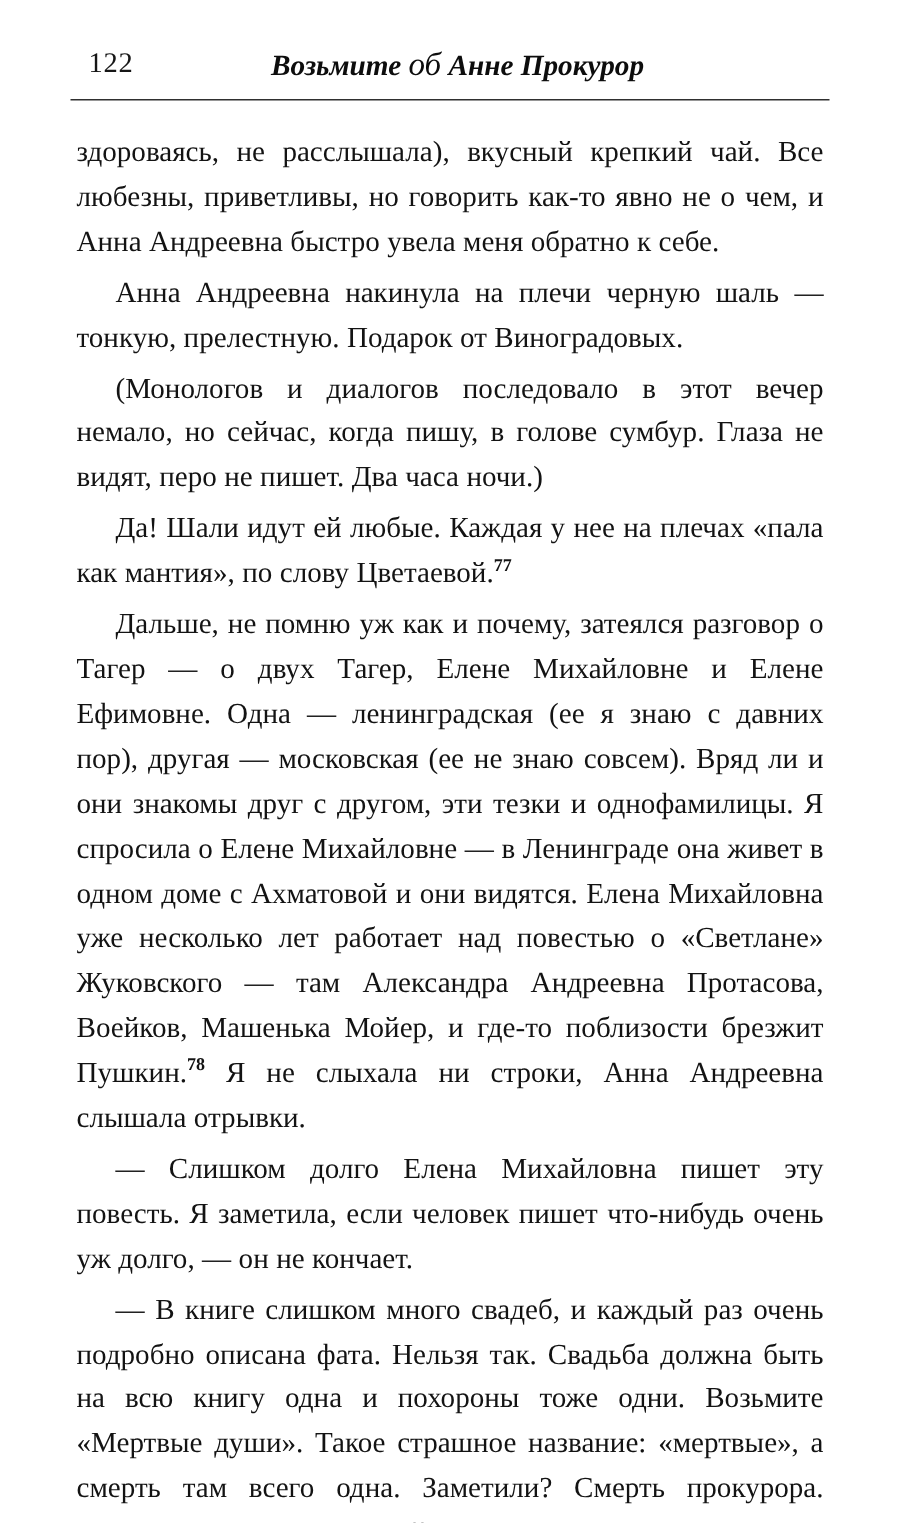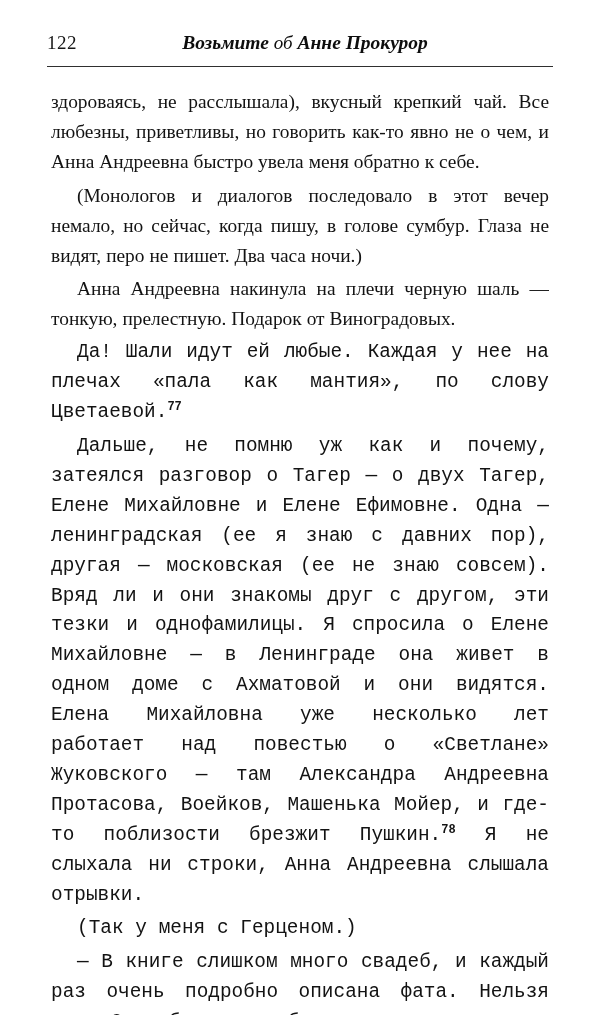--- a/index.html
+++ b/index.html
@@ -24,21 +24,21 @@
   }
 
   
   .runhead {
     position: relative;
     height: 34px;
     margin-top: 30px;
   }
   .folio {
     position: absolute;
-    left: 0;
+    left: 12px;
     top: 0;
     font-size: 19px;
     letter-spacing: 0.5px;
     line-height: 26px;
     color: #161616;
   }
   .runtitle {
     position: absolute;
     left: 0;
     right: 0;
@@ -47,21 +47,21 @@
     font-size: 19.5px;
     line-height: 26px;
     font-style: italic;
     font-weight: bold;
     color: #0d0d0d;
     white-space: nowrap;
     padding-left: 10px;
   }
   .runtitle .lighter {
     font-weight: normal;
-    font-size: 19px;
+    font-size: 22px;
   }
   .headrule {
     width: 100%;
     height: 0;
     border-top: 1.6px solid #1d1d1d;
     margin-top: 2px;
     opacity: 0.92;
   }
 
   
@@ -75,21 +75,20 @@
   }
   .body p {
     margin: 4px;
     text-indent: 26px;
   }
   .body p.noindent {
     text-indent: 0;
   }
   .body p.last-line-left {
     text-align-last: left;
-    font-family: Liberation Mono, monospace;
   }
   em.it {
     font-style: italic;
     padding: 0 3px;
   }
   sup.fn {
     font-size: 0.62em;
     vertical-align: super;
     line-height: 0;
     font-weight: bold;
@@ -105,30 +104,30 @@
       <span class="folio">122</span>
       <span class="runtitle"><span>Возьмите</span> <span class="lighter">об</span> <span>Анне Прокурор</span></span>
     </div>
 
     <div class="headrule"></div>
 
     <div class="body">
 
       <p class="noindent">здороваясь, не расслышала), вкусный крепкий чай. Все любезны, приветливы, но говорить как-то явно не о чем, и Анна Андреевна быстро увела меня обратно к себе.</p>
 
+      <p>Анна Андреевна накинула на плечи черную шаль — тонкую, прелестную. Подарок от Виноградовых.</p>
+
       <p>(Монологов и диалогов последовало в этот вечер немало, но сейчас, когда пишу, в голове сумбур. Глаза не видят, перо не пишет. Два часа ночи.)</p>
-
-      <p>Анна Андреевна накинула на плечи черную шаль — тонкую, прелестную. Подарок от Виноградовых.</p>
 
 
       <p class="last-line-left"><span>Да! Шали идут ей любые. Каждая у нее на плечах «пала как мантия», по слову Цветаевой.</span><sup class="fn">77</sup></p>
 
       <p class="last-line-left"><span>Дальше, не помню уж как и почему, затеялся разговор о Тагер — о двух Тагер, Елене Михайловне и Елене Ефимовне. Одна — ленинградская (ее я знаю с давних пор), другая — московская (ее не знаю совсем). Вряд ли и они знакомы друг с другом, эти тезки и однофамилицы. Я спросила о Елене Михайловне — в Ленинграде она живет в одном доме с Ахматовой и они видятся. Елена Михайловна уже несколько лет работает над повестью о «Светлане» Жуковского — там Александра Андреевна Протасова, Воейков, Машенька Мойер, и где-то поблизости брезжит Пушкин.</span><sup class="fn">78</sup> <span>Я не слыхала ни строки, Анна Андреевна слышала отрывки.</span></p>
 
+      <p class="last-line-left">— Слишком долго Елена Михайловна пишет эту повесть. Я заметила, если человек пишет что-нибудь очень уж долго, — он не кончает.</p>
 
-      <p class="last-line-left">(Так у меня с Герценом.)</p>
 
 
       <p class="last-line-left">— В книге слишком много свадеб, и каждый раз очень подробно описана фата. Нельзя так. Свадьба должна быть на всю книгу одна и похороны тоже одни. Возьмите «Мертвые души». Такое страшное название: «мертвые», а смерть там всего одна. Заметили? Смерть прокурора. Прокурор свинья, негодяй, но как страшно ощущаешь смерть, физически. В «Саге о Форсайтах» по очереди умирают все, и когда умирает шестая старушка — ее уже не жалко.</p>
 
     </div>
   </div>
 </div>
 
 </body></html>

